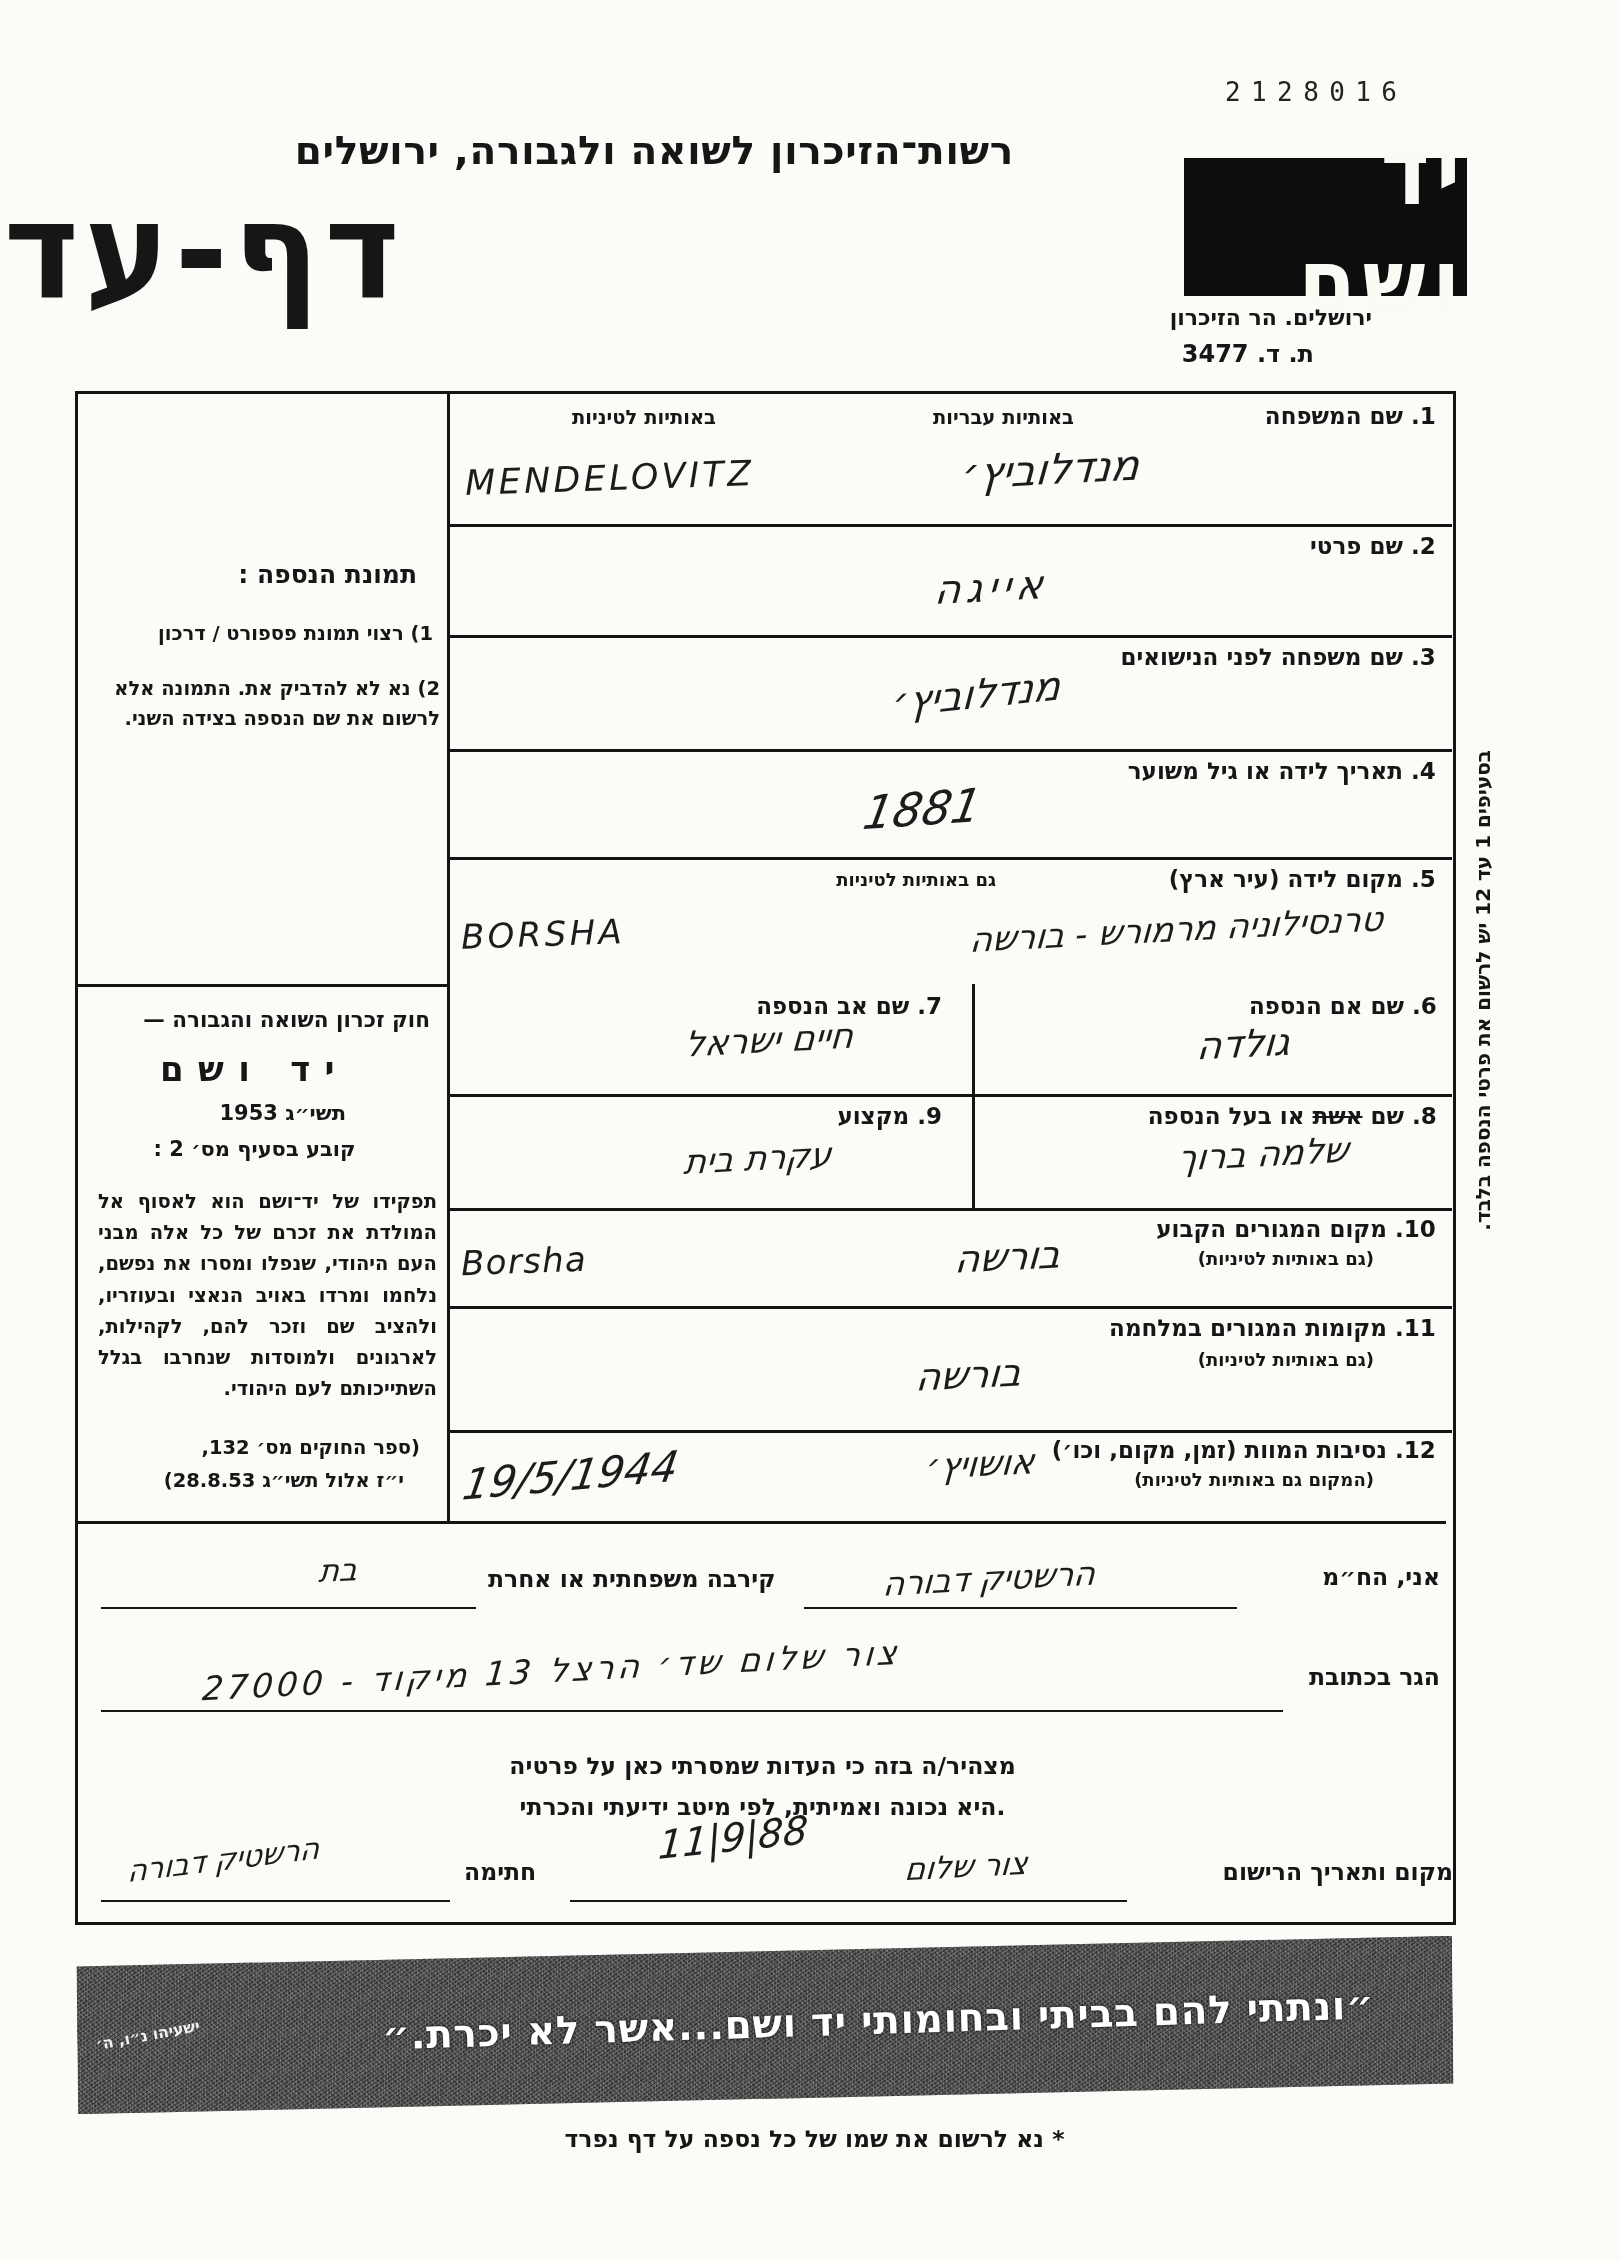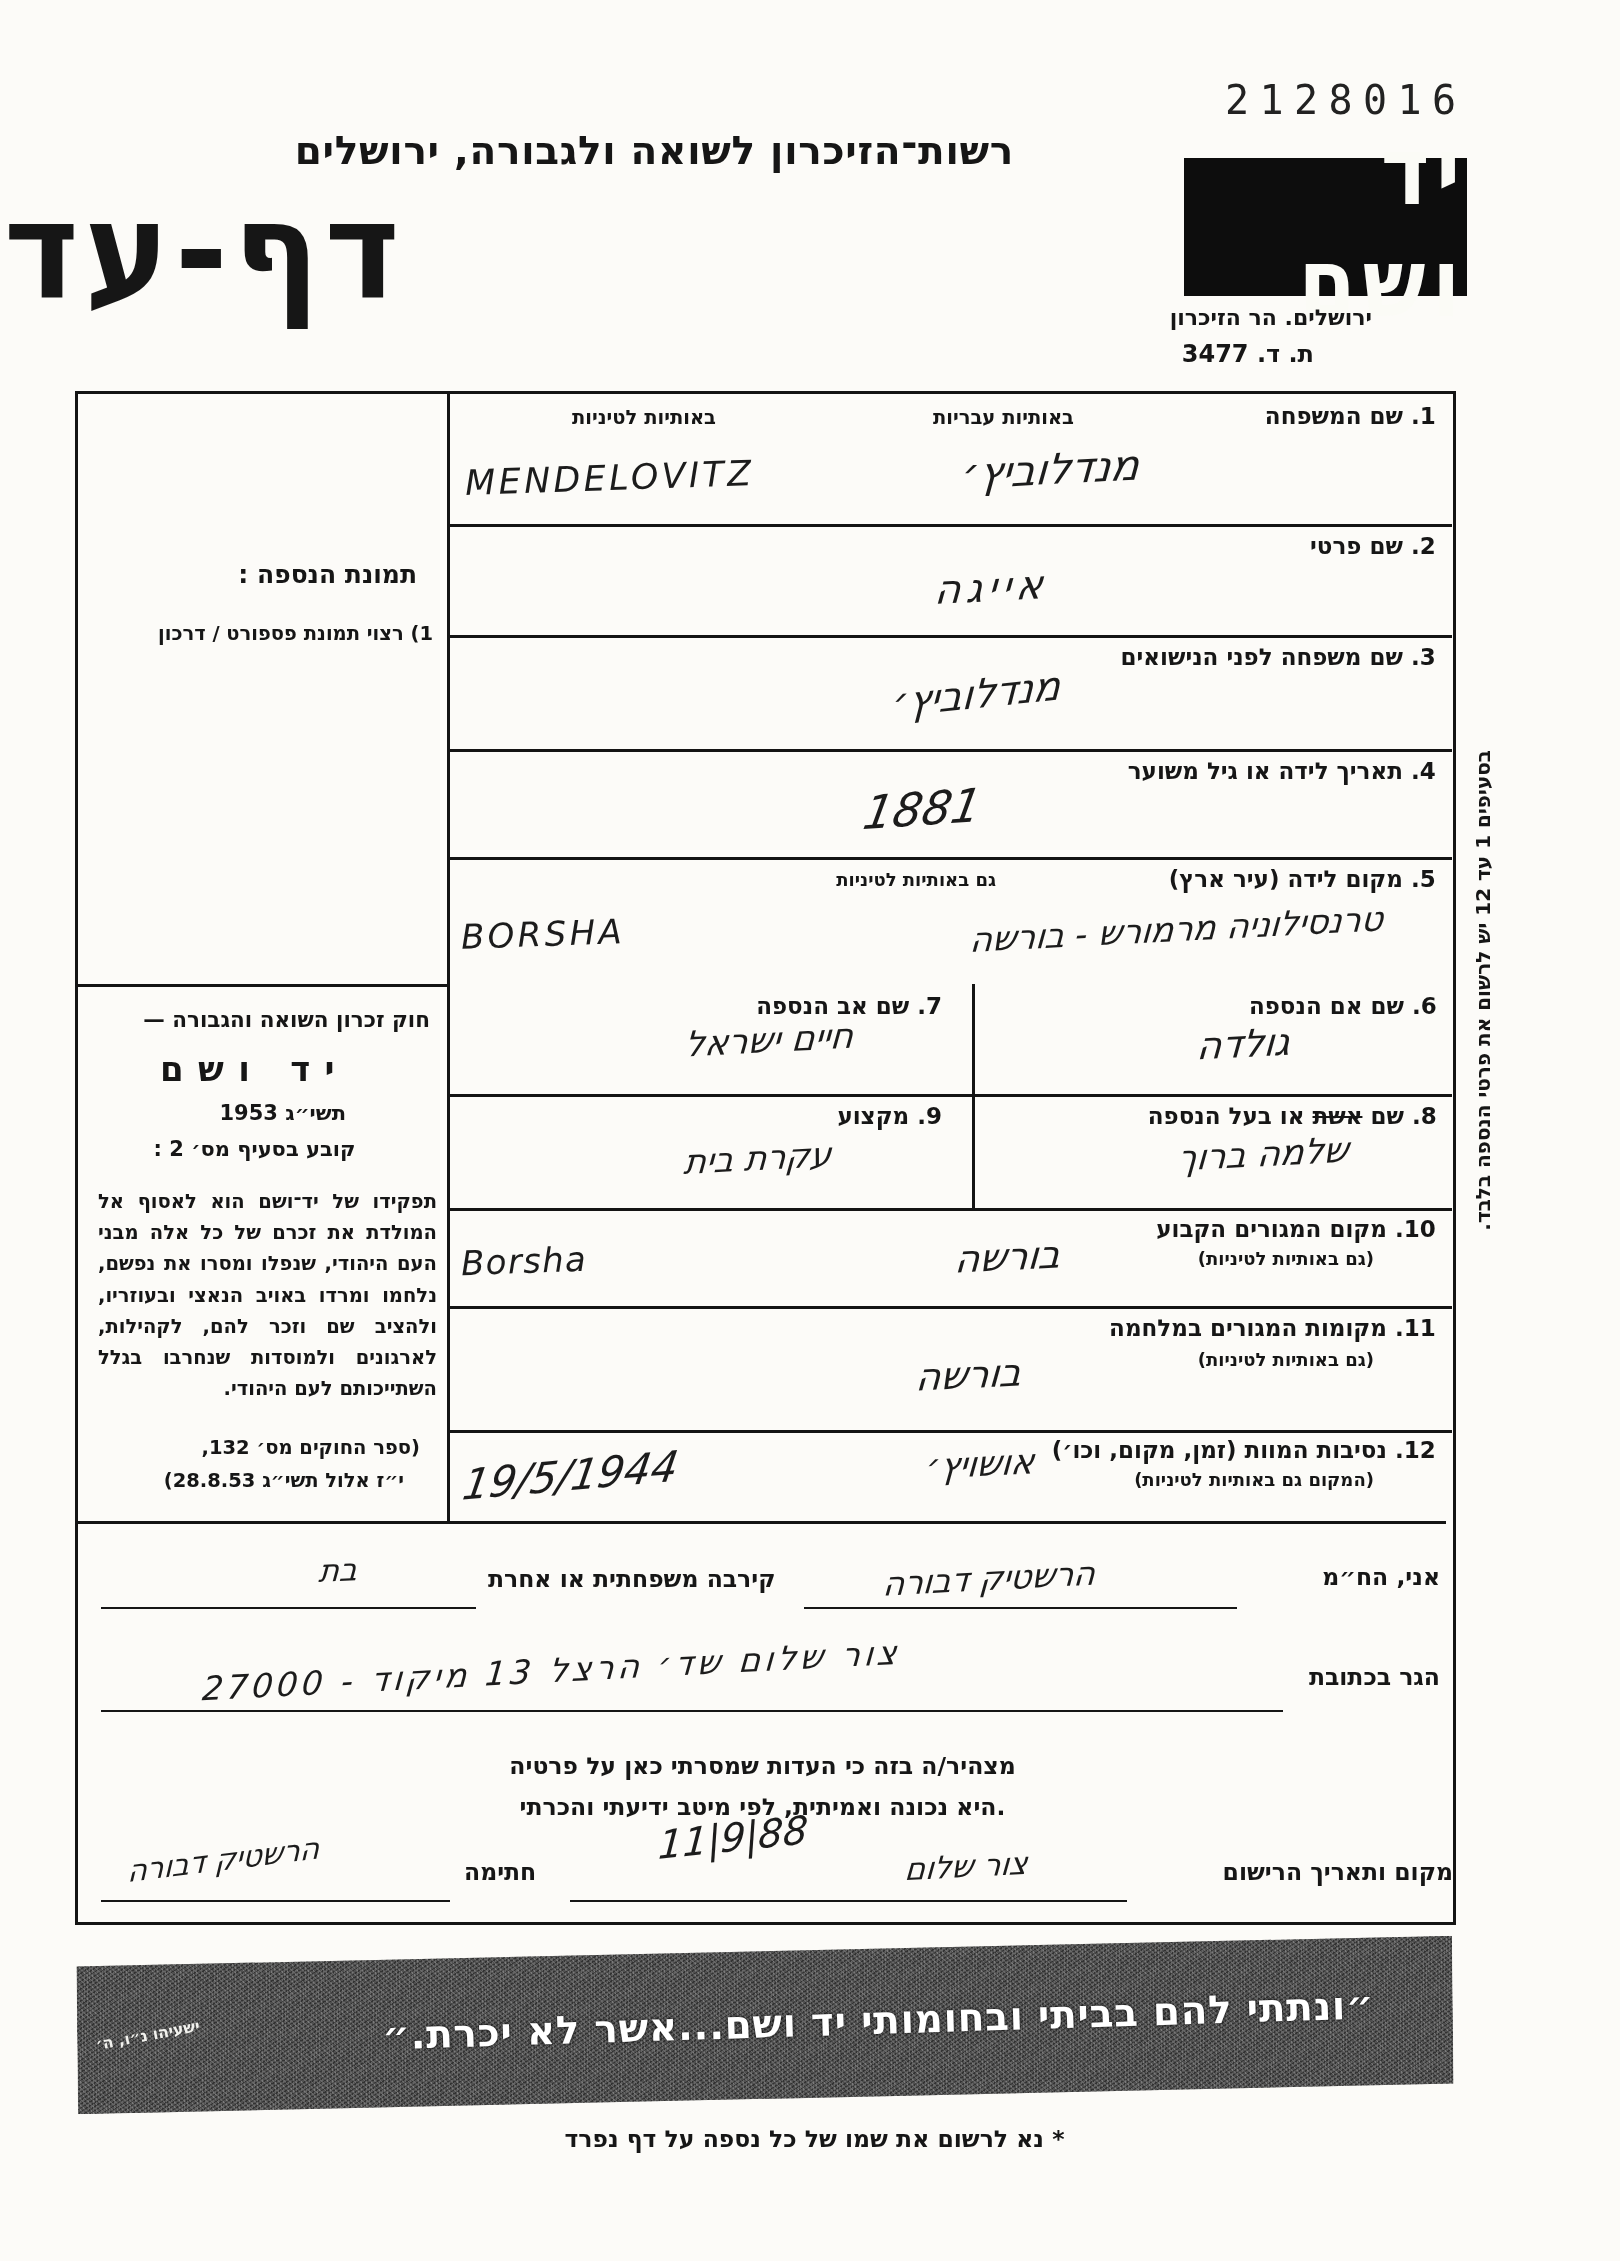--- a/index.html
+++ b/index.html
@@ -1,21 +1,21 @@
 <!DOCTYPE html>
 <html lang="he" style="font-size:10.4px"><head>
 <meta charset="utf-8">
 <style>
   html,body{margin:0;padding:0;background:#e8e6e0;}
   #page{position:relative;width:1620px;height:2261px;background:#fcfbf8;margin:0 auto;
         font-family:"DejaVu Sans",sans-serif;color:#161616;overflow:hidden;}
   .abs{position:absolute;}
   .rtl{direction:rtl;unicode-bidi:embed;}
   
-  .serial{font-family:"DejaVu Sans Mono",monospace;font-size:40px;letter-spacing:10.4px;color:#222;}
+  .serial{font-family:"DejaVu Sans Mono",monospace;font-size:26px;letter-spacing:10.4px;color:#222;}
   .org{font-size:39px;font-weight:900;letter-spacing:0.7px;white-space:nowrap;}
   .form-title{font-size:128px;font-weight:900;line-height:1;letter-spacing:5.2px;transform:scaleY(1.05);transform-origin:top right;}
   .form-subtitle{font-size:30px;font-weight:900;letter-spacing:1.3px;}
   .logo-box{background:#0d0d0d;display:flex;align-items:center;justify-content:center;}
   .logo-text{color:#fbfbf6;font-size:83px;font-weight:900;letter-spacing:6.5px;transform:scaleY(1.15);}
   .logo-sub{font-size:22px;font-weight:800;white-space:nowrap;}
   
   .frame{border:3.3px solid #141414;}
   .vline{background:#141414;width:3.3px;}
   .hline{background:#141414;height:3.3px;}
@@ -67,20 +67,21 @@
   <div class="abs side-note rtl" style="left:1471px;top:1506px;width:756px;transform:rotate(-90deg);transform-origin:top left;">בסעיפים 1 עד 12 יש לרשום את פרטי הנספה בלבד.</div>
 
   <div class="abs frame" style="left:75px;top:391px;width:1375px;height:1528px;">
 
     <div class="abs vline" style="left:369px;top:0;height:1127px;"></div>
     <div class="abs hline" style="left:0;top:590px;width:369px;"></div>
     <div class="abs hline" style="left:0;top:1127px;width:1368px;"></div>
 
     <div class="abs rtl photo-title" style="right:1036px;top:166px;">תמונת הנספה :</div>
     <div class="abs rtl note" style="right:1020px;top:225px;width:339px;">1) רצוי תמונת פספורט / דרכון</div>
+    <div class="abs rtl note" style="right:1013px;top:280px;width:342px;">2) נא לא להדביק את. התמונה אלא לרשום את שם הנספה בצידה השני.</div>
 
     <div class="abs rtl note" style="right:1023px;top:609px;width:339px;font-size:21.5px;">חוק זכרון השואה והגבורה —</div>
     <div class="abs rtl" style="right:1081px;top:655px;width:235px;text-align:center;font-size:34px;font-weight:900;letter-spacing:14.3px;">יד ושם</div>
     <div class="abs rtl" style="right:1107px;top:707px;width:182px;text-align:right;font-size:21px;font-weight:700;">תשי״ג 1953</div>
     <div class="abs rtl" style="right:1081px;top:743px;width:235px;text-align:center;font-size:21px;font-weight:700;">קובע בסעיף מס׳ 2 :</div>
     <div class="abs rtl law" style="right:1016px;top:792px;width:339px;">תפקידו של יד־ושם הוא לאסוף אל המולדת את זכרם של כל אלה מבני העם היהודי, שנפלו ומסרו את נפשם, נלחמו ומרדו באויב הנאצי ובעוזריו, ולהציב שם וזכר להם, לקהילות, לארגונים ולמוסדות שנחרבו בגלל השתייכותם לעם היהודי.</div>
     <div class="abs rtl note" style="right:1033px;top:1039px;margin-left:16px;">(ספר החוקים מס׳ 132,</div>
     <div class="abs rtl note" style="right:1049px;top:1072px;">י״ז אלול תשי״ג 28.8.53)</div>
 
     <div class="abs hline" style="left:369px;top:130px;width:1005px;"></div>

